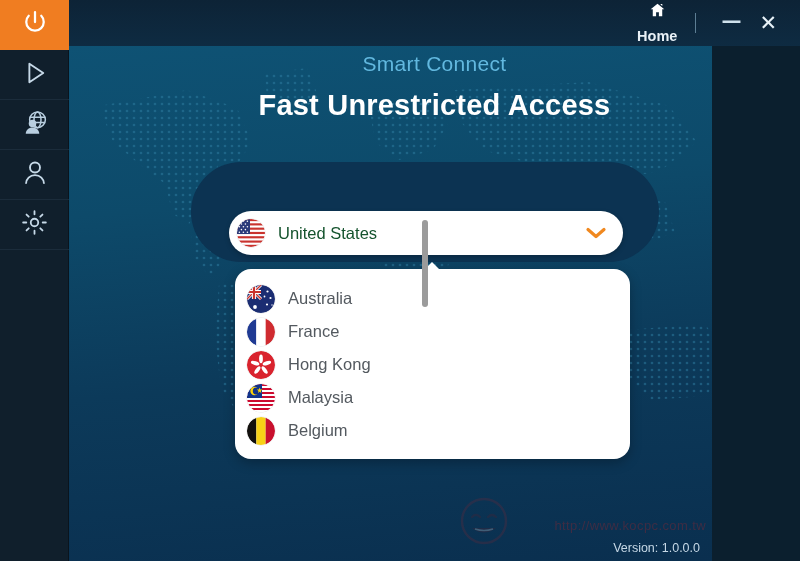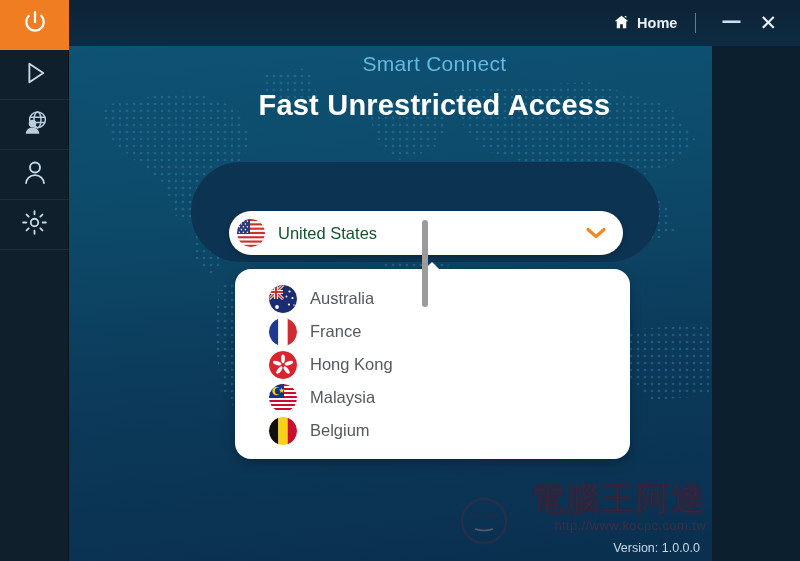--- a/index.html
+++ b/index.html
@@ -33,20 +33,21 @@
     z-index: 40;
   }
   .tb-home {
     display: flex;
     align-items: center;
     gap: 7px;
     color: #e9f1f7;
     font-size: 14.5px;
     font-weight: bold;
     cursor: pointer;
+    flex-direction: column;
   }
   .tb-sep {
     width: 1px;
     height: 20px;
     background: #5d7e94;
     margin: 0 16px 0 18px;
   }
   .tb-btn {
     color: #cfe1ec;
     font-size: 20px;
@@ -176,21 +177,21 @@
     border-left: 11px solid transparent;
     border-right: 11px solid transparent;
     border-bottom: 11px solid #ffffff;
     z-index: 9;
   }
   .dd-list { padding: 13px 0 0 0; }
   .dd-item {
     display: flex;
     align-items: center;
     height: 33px;
-    padding-left: 34px;
+    padding-left: 12px;
     cursor: pointer;
   }
   .dd-name {
     color: #53595f;
     font-size: 16.5px;
     margin-left: 13px;
   }
 
   .scrollbar {
     position: absolute;
@@ -539,20 +540,19 @@
     <div class="scrollbar"></div>
 
     <div class="watermark">
       <svg class="wm-face" viewBox="0 0 52 52">
         <circle cx="26" cy="26" r="22" fill="none" stroke="#8d2630" stroke-width="2.4"></circle>
         <path d="M14 22q4-4 8 0" fill="none" stroke="#6b1a23" stroke-width="2.2" stroke-linecap="round"></path>
         <path d="M30 22q4-4 8 0" fill="none" stroke="#6b1a23" stroke-width="2.2" stroke-linecap="round"></path>
         <path d="M14 33q12 9 24 0z" fill="#6b1a23"></path>
         <path d="M17 34q9 3 18 0" fill="none" stroke="#ffffff" stroke-width="1.6"></path>
       </svg>
-      <div class="wm-cn">電腦王阿達</div>
       <div class="wm-url">http://www.kocpc.com.tw</div>
     </div>
 
     <div class="version">Version:  1.0.0.0</div>
 
   </div>
 </div>
 
 </body></html>

